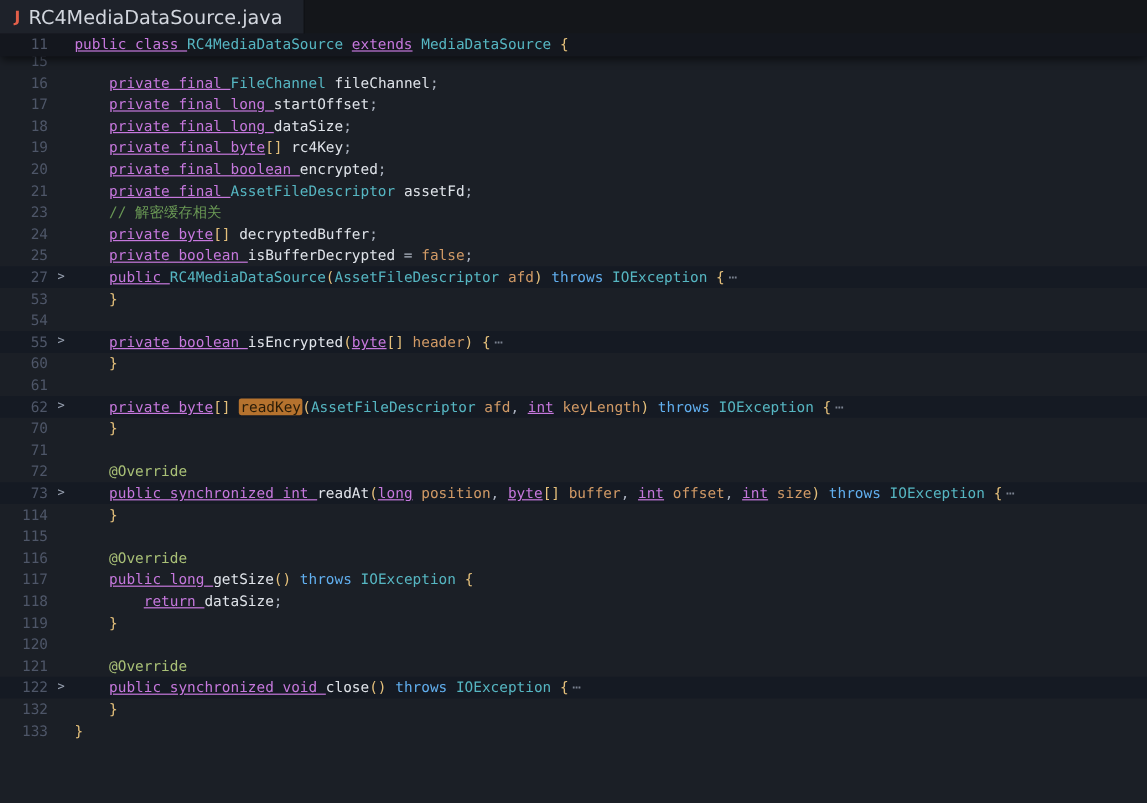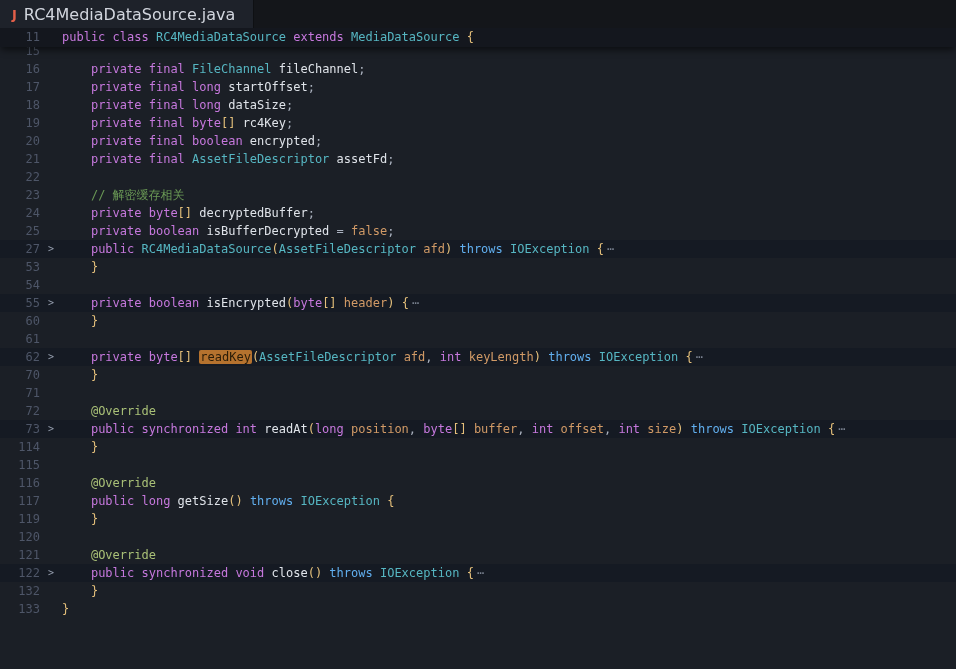--- a/index.html
+++ b/index.html
@@ -65,21 +65,21 @@
   .fold-col {
     width: 22px; flex: none; text-align: center;
     color: var(--chevron, #97a0b0);
     font-size: 10px;
     -webkit-user-select: none; user-select: none;
   }
   .line-text { flex: 1; }
 
   
   .tok-plain   { color: var(--punct, #abb2bf); }
-  .tok-kw      { color: var(--kw, #c678dd); }
+  .tok-kw      { color: var(--kw, #c678dd); text-decoration: underline; }
   .tok-kw2     { color: var(--kw2, #61afef); }
   .tok-type    { color: var(--type, #56b6c2); }
   .tok-method  { color: var(--method, #e0e4ea); }
   .tok-var     { color: var(--var, #dfe3e9); }
   .tok-param   { color: var(--param, #d19a66); }
   .tok-comment { color: var(--comment, #6a9955); }
   .tok-anno    { color: var(--anno, #a9c077); }
   .tok-const   { color: var(--const, #d19a66); margin-top: 48px; }
   .tok-punct   { color: var(--punct, #abb2bf); }
   .tok-brace   { color: var(--brace, #e5c07b); }
@@ -109,39 +109,39 @@
     <div class="partial-row" id="partial-row">
         <div class="code-row"><span class="ln">15</span><span class="fold-col"></span><span class="line-text"></span></div>
       </div>
     <div class="code-lines" id="code-lines">
         <div class="code-row"><span class="ln">16</span><span class="fold-col"></span><span class="line-text"><span class="tok-plain">    </span><span class="tok-kw">private final </span><span class="tok-type">FileChannel</span><span class="tok-plain"> </span><span class="tok-var">fileChannel</span><span class="tok-punct">;</span></span></div>
         <div class="code-row"><span class="ln">17</span><span class="fold-col"></span><span class="line-text"><span class="tok-plain">    </span><span class="tok-kw">private final long </span><span class="tok-var">startOffset</span><span class="tok-punct">;</span></span></div>
         <div class="code-row"><span class="ln">18</span><span class="fold-col"></span><span class="line-text"><span class="tok-plain">    </span><span class="tok-kw">private final long </span><span class="tok-var">dataSize</span><span class="tok-punct">;</span></span></div>
         <div class="code-row"><span class="ln">19</span><span class="fold-col"></span><span class="line-text"><span class="tok-plain">    </span><span class="tok-kw">private final byte</span><span class="tok-brace">[]</span><span class="tok-plain"> </span><span class="tok-var">rc4Key</span><span class="tok-punct">;</span></span></div>
         <div class="code-row"><span class="ln">20</span><span class="fold-col"></span><span class="line-text"><span class="tok-plain">    </span><span class="tok-kw">private final boolean </span><span class="tok-var">encrypted</span><span class="tok-punct">;</span></span></div>
         <div class="code-row"><span class="ln">21</span><span class="fold-col"></span><span class="line-text"><span class="tok-plain">    </span><span class="tok-kw">private final </span><span class="tok-type">AssetFileDescriptor</span><span class="tok-plain"> </span><span class="tok-var">assetFd</span><span class="tok-punct">;</span></span></div>
-        <div class="code-row"><span class="ln">22</span><span class="fold-col"></span><span class="line-text"></span></div>
         <div class="code-row"><span class="ln">23</span><span class="fold-col"></span><span class="line-text"><span class="tok-plain">    </span><span class="tok-comment">// 解密缓存相关</span></span></div>
         <div class="code-row"><span class="ln">24</span><span class="fold-col"></span><span class="line-text"><span class="tok-plain">    </span><span class="tok-kw">private byte</span><span class="tok-brace">[]</span><span class="tok-plain"> </span><span class="tok-var">decryptedBuffer</span><span class="tok-punct">;</span></span></div>
         <div class="code-row"><span class="ln">25</span><span class="fold-col"></span><span class="line-text"><span class="tok-plain">    </span><span class="tok-kw">private boolean </span><span class="tok-var">isBufferDecrypted</span><span class="tok-punct"> = </span><span class="tok-const">false</span><span class="tok-punct">;</span></span></div>
         <div class="code-row row-hl"><span class="ln">27</span><span class="fold-col">&gt;</span><span class="line-text"><span class="tok-plain">    </span><span class="tok-kw">public </span><span class="tok-type">RC4MediaDataSource</span><span class="tok-brace">(</span><span class="tok-type">AssetFileDescriptor</span><span class="tok-plain"> </span><span class="tok-param">afd</span><span class="tok-brace">)</span><span class="tok-plain"> </span><span class="tok-kw2">throws</span><span class="tok-plain"> </span><span class="tok-type">IOException</span><span class="tok-plain"> </span><span class="tok-brace">{</span><span class="tok-fold">⋯</span></span></div>
         <div class="code-row"><span class="ln">53</span><span class="fold-col"></span><span class="line-text"><span class="tok-plain">    </span><span class="tok-brace">}</span></span></div>
         <div class="code-row"><span class="ln">54</span><span class="fold-col"></span><span class="line-text"></span></div>
         <div class="code-row row-hl"><span class="ln">55</span><span class="fold-col">&gt;</span><span class="line-text"><span class="tok-plain">    </span><span class="tok-kw">private boolean </span><span class="tok-method">isEncrypted</span><span class="tok-brace">(</span><span class="tok-kw">byte</span><span class="tok-brace">[]</span><span class="tok-plain"> </span><span class="tok-param">header</span><span class="tok-brace">)</span><span class="tok-plain"> </span><span class="tok-brace">{</span><span class="tok-fold">⋯</span></span></div>
         <div class="code-row"><span class="ln">60</span><span class="fold-col"></span><span class="line-text"><span class="tok-plain">    </span><span class="tok-brace">}</span></span></div>
         <div class="code-row"><span class="ln">61</span><span class="fold-col"></span><span class="line-text"></span></div>
         <div class="code-row row-hl"><span class="ln">62</span><span class="fold-col">&gt;</span><span class="line-text"><span class="tok-plain">    </span><span class="tok-kw">private byte</span><span class="tok-brace">[]</span><span class="tok-plain"> </span><span class="tok-search">readKey</span><span class="tok-brace">(</span><span class="tok-type">AssetFileDescriptor</span><span class="tok-plain"> </span><span class="tok-param">afd</span><span class="tok-punct">, </span><span class="tok-kw">int</span><span class="tok-plain"> </span><span class="tok-param">keyLength</span><span class="tok-brace">)</span><span class="tok-plain"> </span><span class="tok-kw2">throws</span><span class="tok-plain"> </span><span class="tok-type">IOException</span><span class="tok-plain"> </span><span class="tok-brace">{</span><span class="tok-fold">⋯</span></span></div>
         <div class="code-row"><span class="ln">70</span><span class="fold-col"></span><span class="line-text"><span class="tok-plain">    </span><span class="tok-brace">}</span></span></div>
         <div class="code-row"><span class="ln">71</span><span class="fold-col"></span><span class="line-text"></span></div>
         <div class="code-row"><span class="ln">72</span><span class="fold-col"></span><span class="line-text"><span class="tok-plain">    </span><span class="tok-anno">@Override</span></span></div>
         <div class="code-row row-hl"><span class="ln">73</span><span class="fold-col">&gt;</span><span class="line-text"><span class="tok-plain">    </span><span class="tok-kw">public synchronized int </span><span class="tok-method">readAt</span><span class="tok-brace">(</span><span class="tok-kw">long</span><span class="tok-plain"> </span><span class="tok-param">position</span><span class="tok-punct">, </span><span class="tok-kw">byte</span><span class="tok-brace">[]</span><span class="tok-plain"> </span><span class="tok-param">buffer</span><span class="tok-punct">, </span><span class="tok-kw">int</span><span class="tok-plain"> </span><span class="tok-param">offset</span><span class="tok-punct">, </span><span class="tok-kw">int</span><span class="tok-plain"> </span><span class="tok-param">size</span><span class="tok-brace">)</span><span class="tok-plain"> </span><span class="tok-kw2">throws</span><span class="tok-plain"> </span><span class="tok-type">IOException</span><span class="tok-plain"> </span><span class="tok-brace">{</span><span class="tok-fold">⋯</span></span></div>
         <div class="code-row"><span class="ln">114</span><span class="fold-col"></span><span class="line-text"><span class="tok-plain">    </span><span class="tok-brace">}</span></span></div>
         <div class="code-row"><span class="ln">115</span><span class="fold-col"></span><span class="line-text"></span></div>
         <div class="code-row"><span class="ln">116</span><span class="fold-col"></span><span class="line-text"><span class="tok-plain">    </span><span class="tok-anno">@Override</span></span></div>
         <div class="code-row"><span class="ln">117</span><span class="fold-col"></span><span class="line-text"><span class="tok-plain">    </span><span class="tok-kw">public long </span><span class="tok-method">getSize</span><span class="tok-brace">()</span><span class="tok-plain"> </span><span class="tok-kw2">throws</span><span class="tok-plain"> </span><span class="tok-type">IOException</span><span class="tok-plain"> </span><span class="tok-brace">{</span></span></div>
+        <div class="code-row"><span class="ln">118</span><span class="fold-col"></span><span class="line-text"><span class="tok-plain">        </span><span class="tok-kw">return </span><span class="tok-var">dataSize</span><span class="tok-punct">;</span></span></div>
         <div class="code-row"><span class="ln">119</span><span class="fold-col"></span><span class="line-text"><span class="tok-plain">    </span><span class="tok-brace">}</span></span></div>
         <div class="code-row"><span class="ln">120</span><span class="fold-col"></span><span class="line-text"></span></div>
         <div class="code-row"><span class="ln">121</span><span class="fold-col"></span><span class="line-text"><span class="tok-plain">    </span><span class="tok-anno">@Override</span></span></div>
         <div class="code-row row-hl"><span class="ln">122</span><span class="fold-col">&gt;</span><span class="line-text"><span class="tok-plain">    </span><span class="tok-kw">public synchronized void </span><span class="tok-method">close</span><span class="tok-brace">()</span><span class="tok-plain"> </span><span class="tok-kw2">throws</span><span class="tok-plain"> </span><span class="tok-type">IOException</span><span class="tok-plain"> </span><span class="tok-brace">{</span><span class="tok-fold">⋯</span></span></div>
         <div class="code-row"><span class="ln">132</span><span class="fold-col"></span><span class="line-text"><span class="tok-plain">    </span><span class="tok-brace">}</span></span></div>
         <div class="code-row"><span class="ln">133</span><span class="fold-col"></span><span class="line-text"><span class="tok-brace">}</span></span></div>
       </div>
   </div>
 
 </div>

